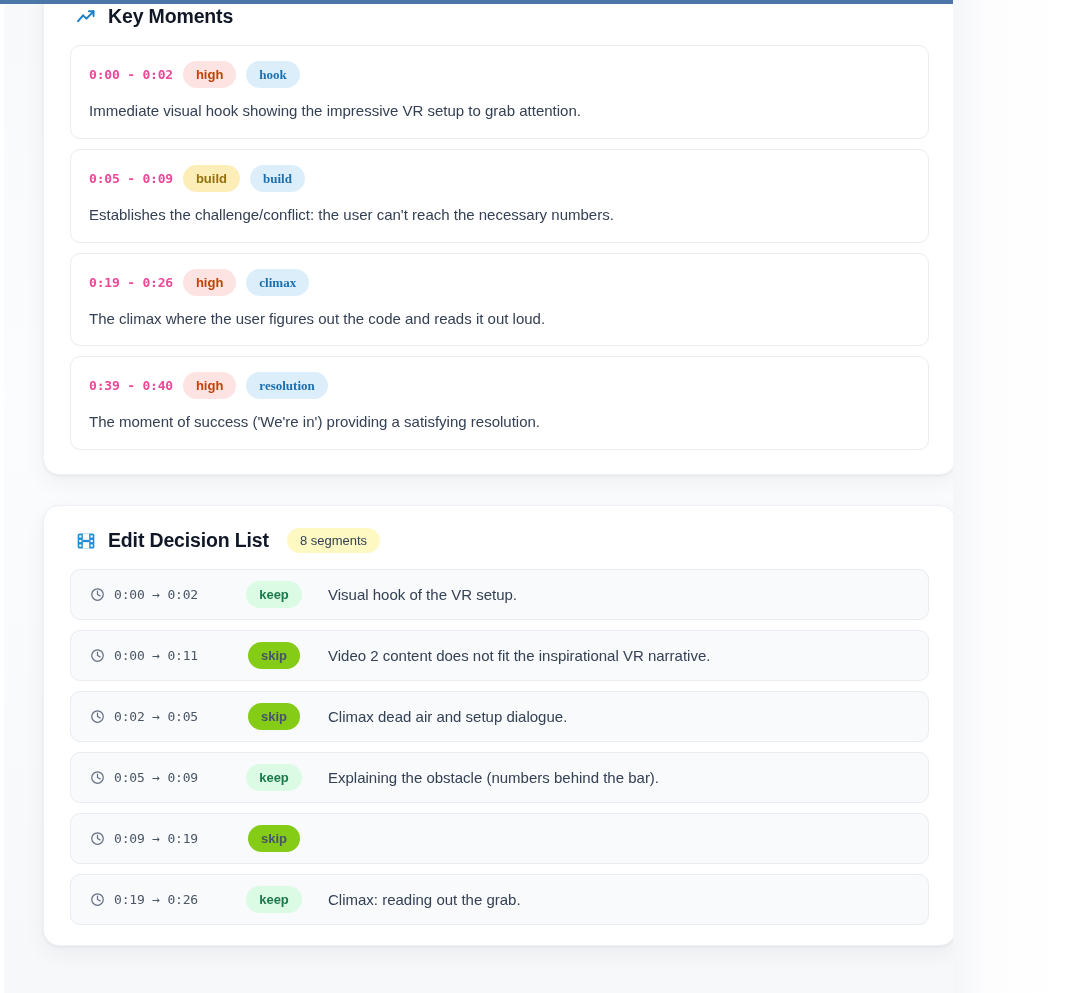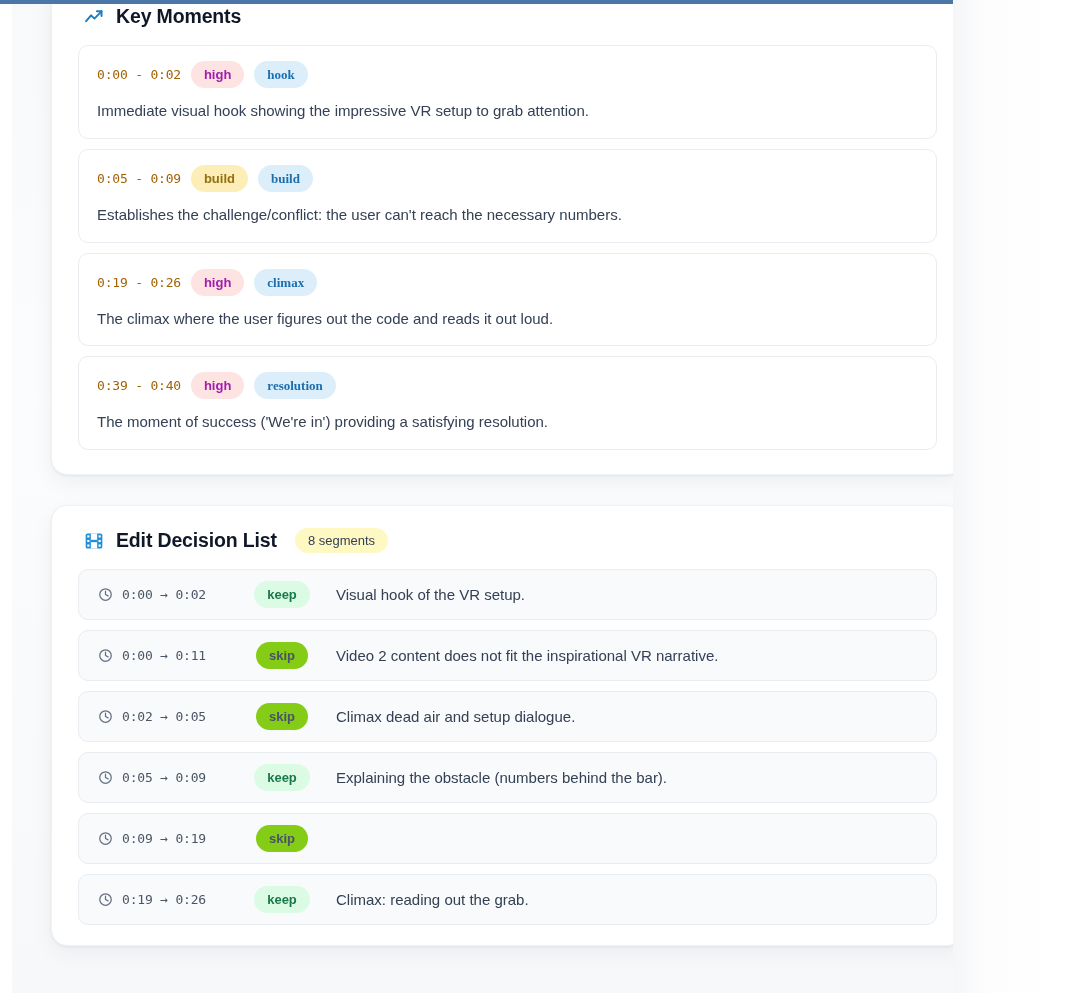--- a/index.html
+++ b/index.html
@@ -22,21 +22,21 @@
     top: 0; left: 0;
     width: 953px;
     height: 4px;
     background: #4a76a8;
     z-index: 30;
   }
 
   
   .app-viewport {
     position: absolute;
-    top: 0; left: 12px;
+    top: 0; left: 4px;
     width: 953px;
     height: 993px;
     background: linear-gradient(180deg, #f7f9fb 0%, #fbfcfd 40%, #f6f8fa 100%);
     overflow: hidden;
   }
 
   
   .page-gutter {
     position: absolute;
     top: 0; left: 953px;
@@ -125,36 +125,37 @@
   .moment-meta {
     display: flex;
     align-items: center;
     gap: 10px;
     margin-bottom: 12px;
   }
 
   .mono-time {
     font-family: "DejaVu Sans Mono", "Liberation Mono", monospace;
     font-size: 13px;
-    color: #a16207;
+    color: #ec4899;
     letter-spacing: -0.2px;
     white-space: pre;
+    font-weight: bold;
   }
 
   .badge {
     display: inline-block;
     border-radius: 999px;
     font-size: 13px;
     font-weight: 700;
     line-height: 1;
     padding: 7px 13px;
     white-space: nowrap;
   }
 
-  .badge-high   { background: #fde3e2; color: #a21caf; }
+  .badge-high   { background: #fde3e2; color: #c2410c; }
   .badge-medium { background: #fdeeb8; color: #93700c; }
   .badge-kind   { background: #ddeefb; color: #1c6fae; font-family: Liberation Serif, serif; }
 
   .moment-desc {
     font-size: 15px;
     color: #344054;
     line-height: 1.45;
   }
 
   

